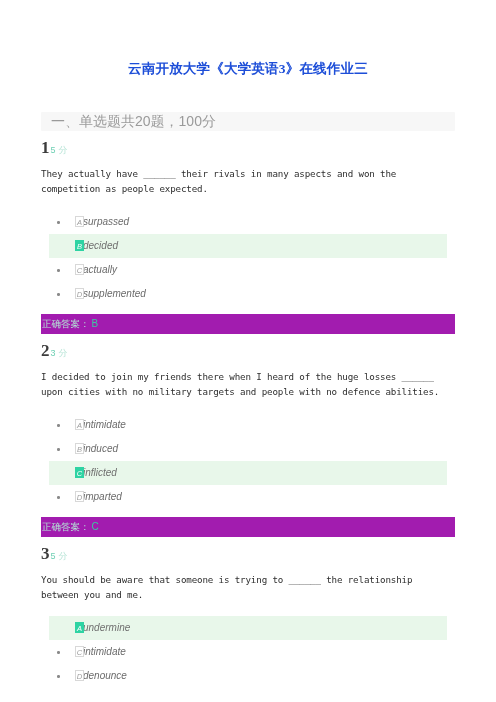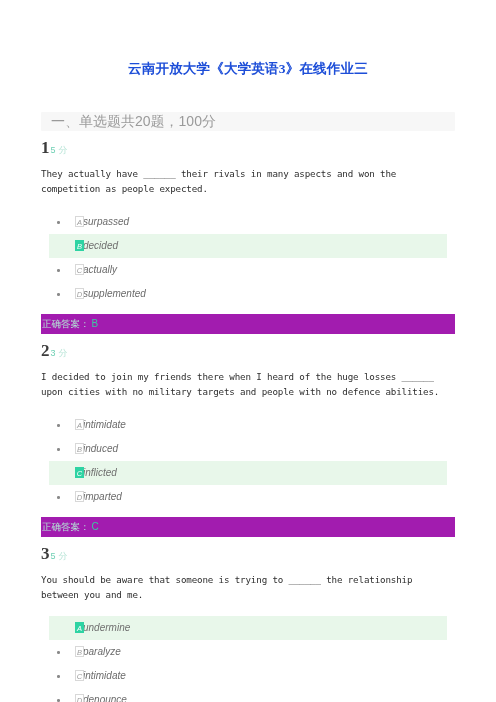--- a/index.html
+++ b/index.html
@@ -212,20 +212,19 @@
           <li class="option selected"><span class="opt-letter">C</span><span class="opt-text">inflicted</span></li>
           <li class="option"><span class="bullet"></span><span class="opt-letter">D</span><span class="opt-text">imparted</span></li>
         </ul>
         <div class="answer-row"><span class="answer-label">正确答案：</span><span class="answer-value">C</span></div>
       </div>
       <div class="question">
         <div class="q-badge"><span class="q-num">3</span><span class="q-score">5</span><span class="q-score-unit">分</span></div>
         <div class="q-text">You should be aware that someone is trying to ______ the relationship between you and me.</div>
         <ul class="options">
           <li class="option selected"><span class="opt-letter">A</span><span class="opt-text">undermine</span></li>
-          <li class="option"><span class="bullet"></span><span class="opt-letter">B</span><span class="opt-text">paralyze</span></li>
           <li class="option"><span class="bullet"></span><span class="opt-letter">C</span><span class="opt-text">intimidate</span></li>
           <li class="option"><span class="bullet"></span><span class="opt-letter">D</span><span class="opt-text">denounce</span></li>
         </ul>
       </div>
     </div>
 
 </div>
 
 </body></html>

